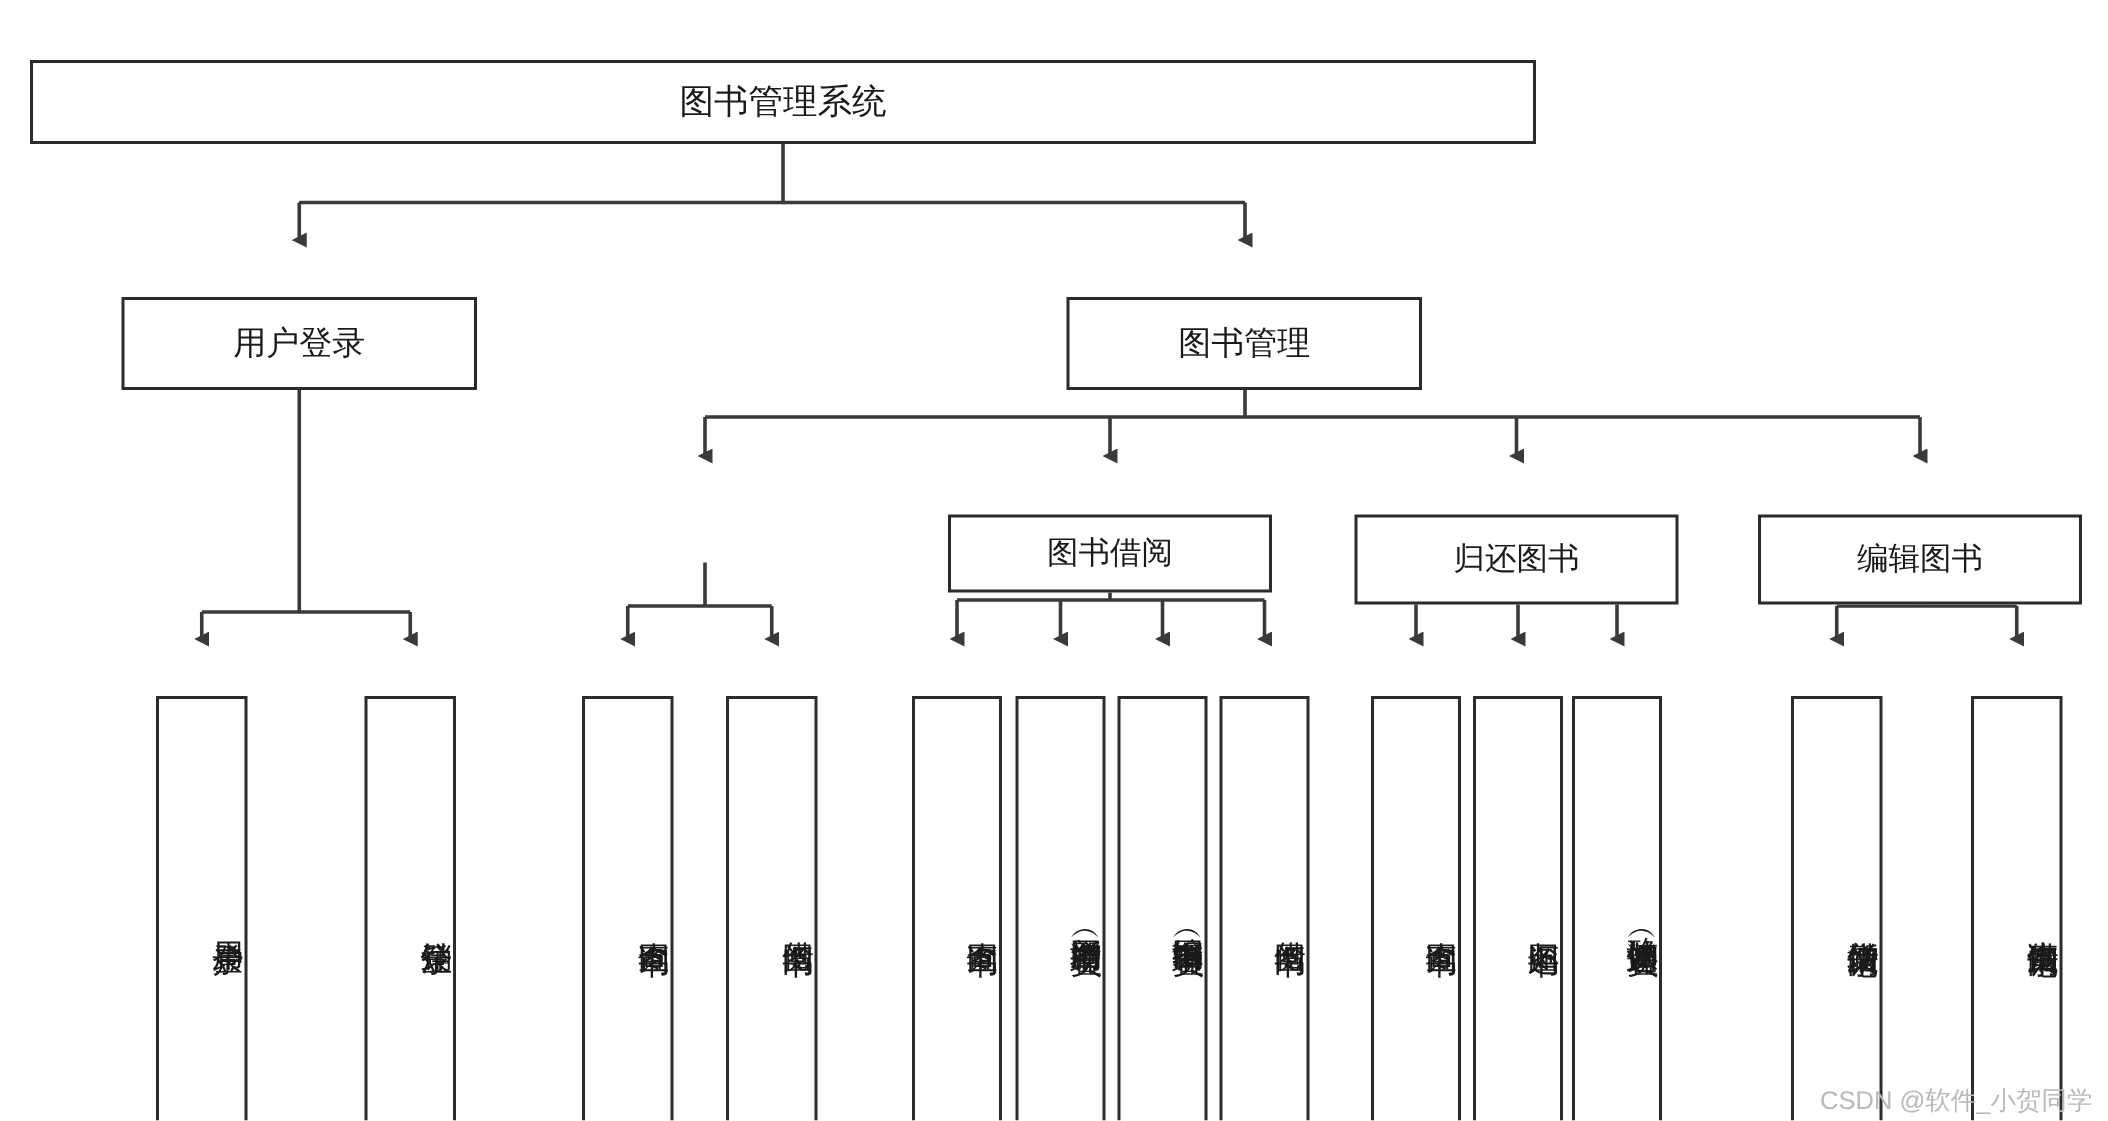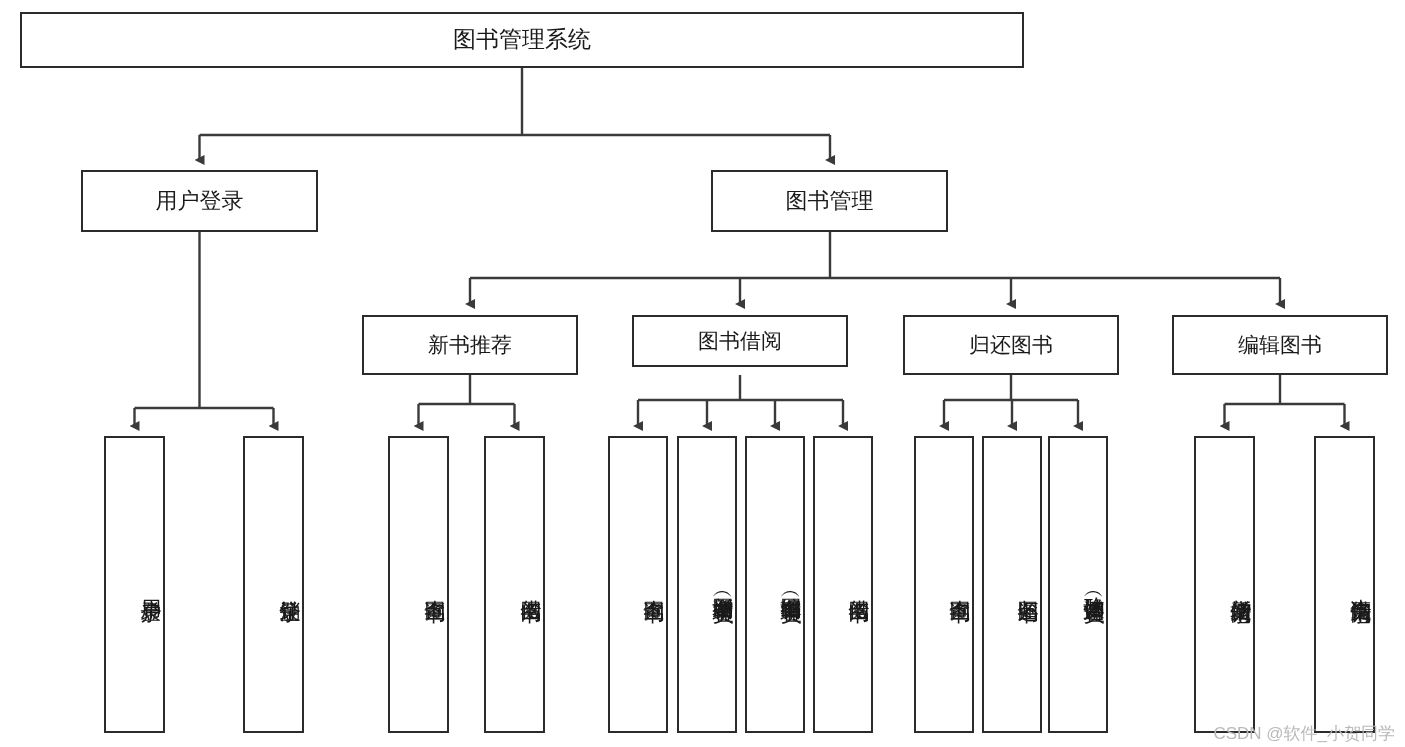--- a/index.html
+++ b/index.html
@@ -31,20 +31,21 @@
     box-sizing: border-box;
     border: 2px solid #2b2b2b;
     background: #ffffff;
     color: #1a1a1a;
     display: flex;
     align-items: center;
     justify-content: center;
     text-align: left;
     line-height: 1.18;
     z-index: 2;
+    margin-top: 28px;
   }
   .node.root {
     font-size: 23px;
   }
   .node.branch {
     font-size: 22px;
   }
   .node.sub {
     font-size: 21px;
   }
@@ -133,23 +134,20 @@
     <span>图书管理系统</span>
   </div>
 
   <div class="node branch" id="node-l2-0" style="left: 81px; top: 170px; width: 237px; height: 62px; border-color: rgb(43, 43, 43); background: rgb(255, 255, 255); color: rgb(26, 26, 26);">
     <span>用户登录</span>
   </div>
   <div class="node branch" id="node-l2-1" style="left: 711px; top: 170px; width: 237px; height: 62px; border-color: rgb(43, 43, 43); background: rgb(255, 255, 255); color: rgb(26, 26, 26);">
     <span>图书管理</span>
   </div>
 
-  <div class="node sub" id="node-l3-0" style="left: 362px; top: 315px; width: 216px; height: 60px; border-color: rgb(43, 43, 43); background: rgb(255, 255, 255); color: rgb(26, 26, 26);">
-    <span>新书推荐</span>
-  </div>
   <div class="node sub" id="node-l3-1" style="left: 632px; top: 315px; width: 216px; height: 52px; border-color: rgb(43, 43, 43); background: rgb(255, 255, 255); color: rgb(26, 26, 26);">
     <span>图书借阅</span>
   </div>
   <div class="node sub" id="node-l3-2" style="left: 903px; top: 315px; width: 216px; height: 60px; border-color: rgb(43, 43, 43); background: rgb(255, 255, 255); color: rgb(26, 26, 26);">
     <span>归还图书</span>
   </div>
   <div class="node sub" id="node-l3-3" style="left: 1172px; top: 315px; width: 216px; height: 60px; border-color: rgb(43, 43, 43); background: rgb(255, 255, 255); color: rgb(26, 26, 26);">
     <span>编辑图书</span>
   </div>
 

